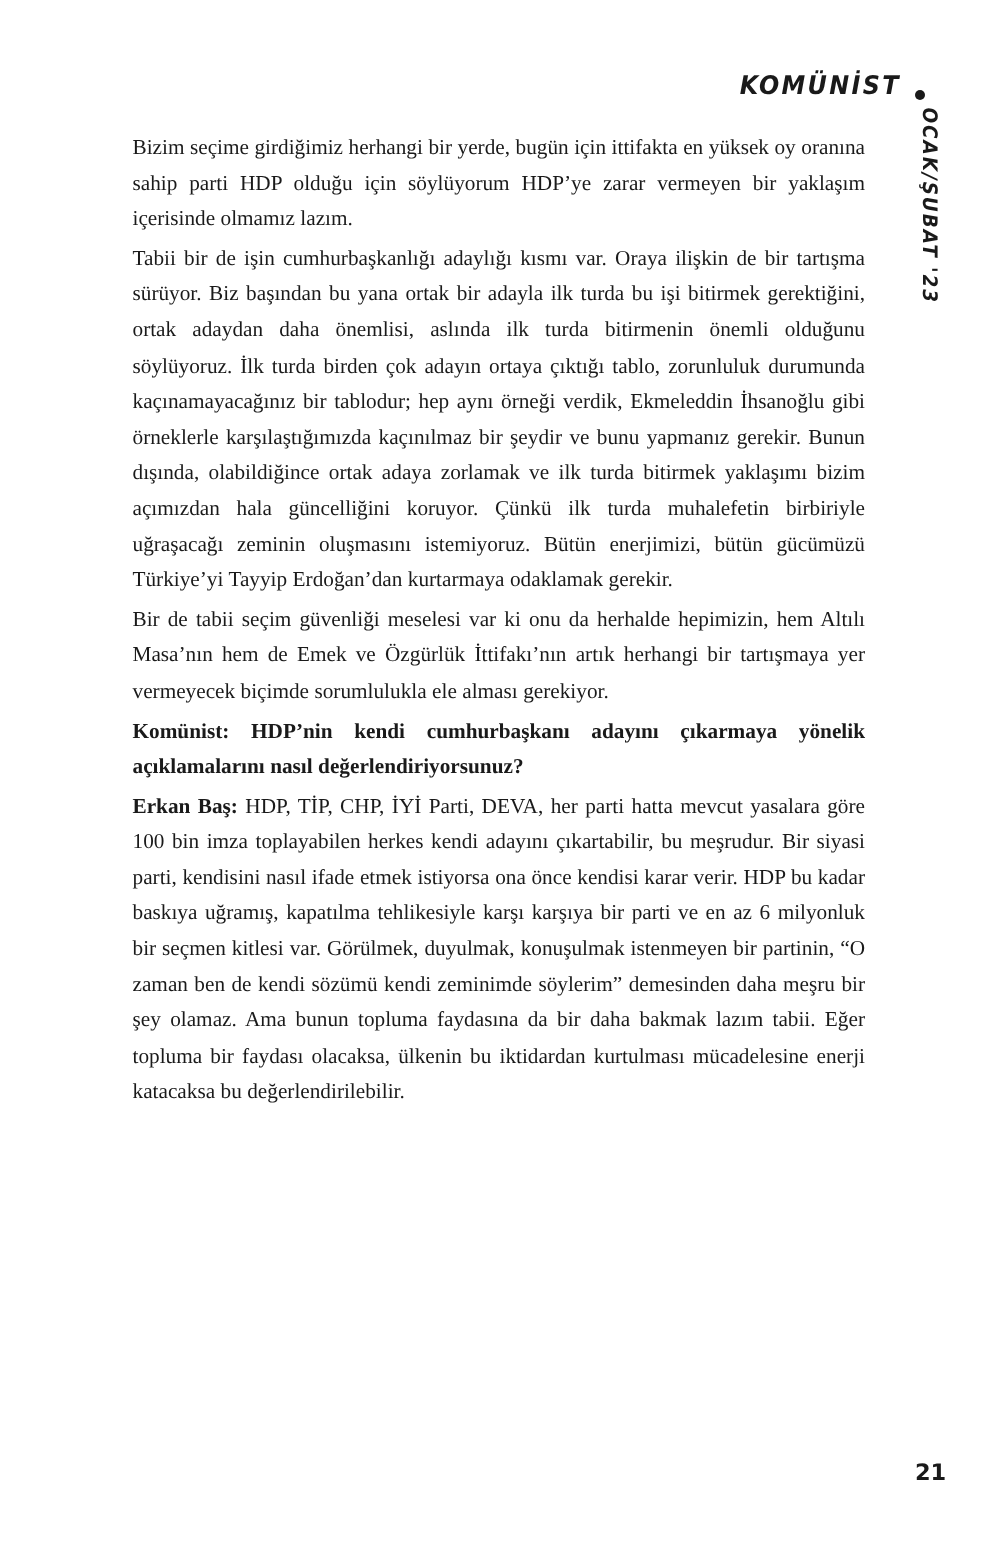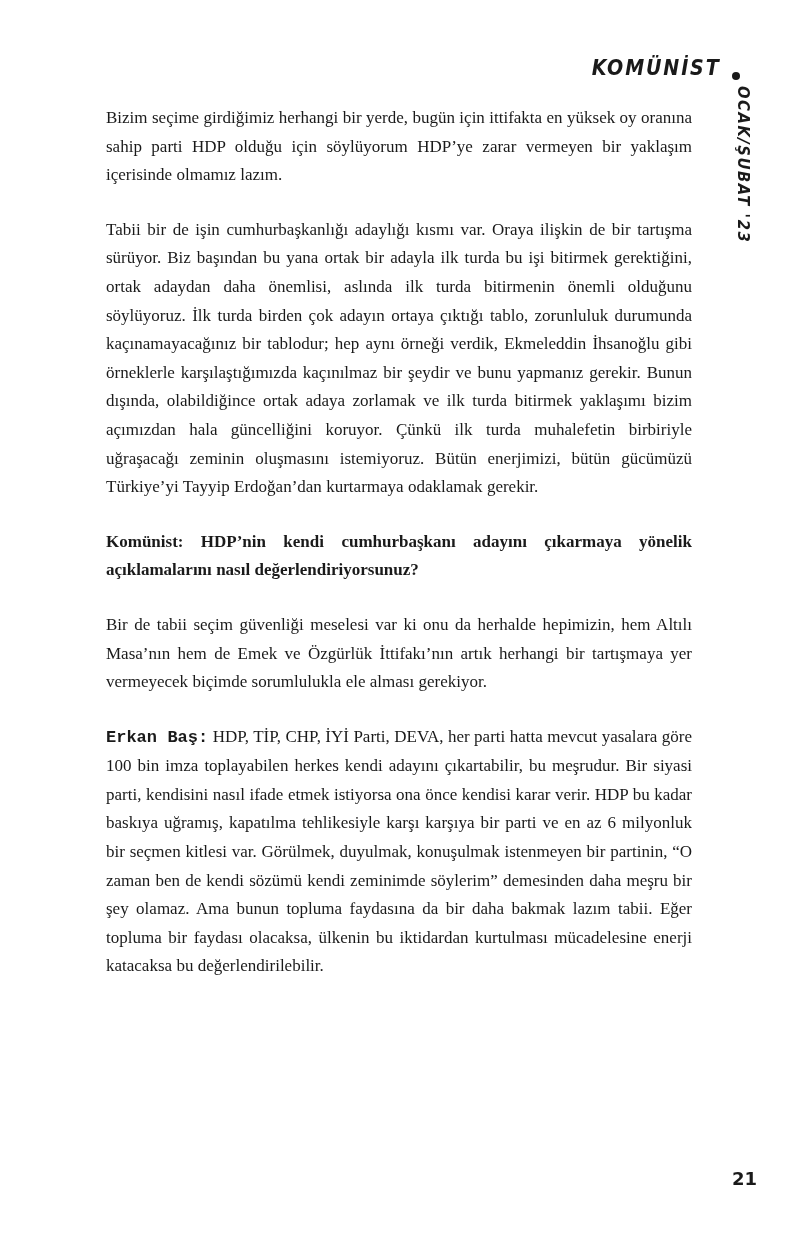--- a/index.html
+++ b/index.html
@@ -85,32 +85,31 @@
   p.para {
     margin: 0;
     font-size: 17px;
     line-height: 28.6px;
     text-align: justify;
     text-justify: inter-word;
     hyphens: none;
     word-spacing: 0.1px;
   }
   p.para + p.para {
-    margin-top: 26px;
+    margin-top: 3px;
   }
   p.para.last-line-left {
     text-align-last: left;
   }
   p.q {
     font-weight: 700;
     text-align-last: left;
   }
   .speaker {
     font-weight: 700;
-    font-family: Liberation Mono, monospace;
   }
 
   
   .folio {
     position: absolute;
     right: 41px;
     bottom: 52px;
     font-family: "DejaVu Sans", "Liberation Sans", sans-serif;
     font-weight: 700;
     font-size: 18px;
@@ -130,22 +129,22 @@
 
   <div class="issue-tab">
     <span class="issue-tab-text">OCAK/ŞUBAT '23</span>
   </div>
 
   <div class="column">
     <p class="para last-line-left">Bizim seçime girdiğimiz herhangi bir yerde, bugün için ittifakta en yüksek oy oranına sahip parti HDP olduğu için söylüyorum HDP’ye zarar vermeyen bir yaklaşım içerisinde olmamız lazım.</p>
 
     <p class="para last-line-left">Tabii bir de işin cumhurbaşkanlığı adaylığı kısmı var. Oraya ilişkin de bir tartışma sürüyor. Biz başından bu yana ortak bir adayla ilk turda bu işi bitirmek gerektiğini, ortak adaydan daha önemlisi, aslında ilk turda bitirmenin önemli olduğunu söylüyoruz. İlk turda birden çok adayın ortaya çıktığı tablo, zorunluluk durumunda kaçınamayacağınız bir tablodur; hep aynı örneği verdik, Ekmeleddin İhsanoğlu gibi örneklerle karşılaştığımızda kaçınılmaz bir şeydir ve bunu yapmanız gerekir. Bunun dışında, olabildiğince ortak adaya zorlamak ve ilk turda bitirmek yaklaşımı bizim açımızdan hala güncelliğini koruyor. Çünkü ilk turda muhalefetin birbiriyle uğraşacağı zeminin oluşmasını istemiyoruz. Bütün enerjimizi, bütün gücümüzü Türkiye’yi Tayyip Erdoğan’dan kurtarmaya odaklamak gerekir.</p>
 
+    <p class="para last-line-left">Bir de tabii seçim güvenliği meselesi var ki onu da herhalde hepimizin, hem Altılı Masa’nın hem de Emek ve Özgürlük İttifakı’nın artık herhangi bir tartışmaya yer vermeyecek biçimde sorumlulukla ele alması gerekiyor.</p>
+
     <p class="para q">Komünist: HDP’nin kendi cumhurbaşkanı adayını çıkarmaya yönelik açıklamalarını nasıl değerlendiriyorsunuz?</p>
-
-    <p class="para last-line-left">Bir de tabii seçim güvenliği meselesi var ki onu da herhalde hepimizin, hem Altılı Masa’nın hem de Emek ve Özgürlük İttifakı’nın artık herhangi bir tartışmaya yer vermeyecek biçimde sorumlulukla ele alması gerekiyor.</p>
 
     <p class="para last-line-left"><span class="speaker">Erkan Baş:</span><span> HDP, TİP, CHP, İYİ Parti, DEVA, her parti hatta mevcut yasalara göre 100 bin imza toplayabilen herkes kendi adayını çıkartabilir, bu meşrudur. Bir siyasi parti, kendisini nasıl ifade etmek istiyorsa ona önce kendisi karar verir. HDP bu kadar baskıya uğramış, kapatılma tehlikesiyle karşı karşıya bir parti ve en az 6 milyonluk bir seçmen kitlesi var. Görülmek, duyulmak, konuşulmak istenmeyen bir partinin, “O zaman ben de kendi sözümü kendi zeminimde söylerim” demesinden daha meşru bir şey olamaz. Ama bunun topluma faydasına da bir daha bakmak lazım tabii. Eğer topluma bir faydası olacaksa, ülkenin bu iktidardan kurtulması mücadelesine enerji katacaksa bu değerlendirilebilir.</span></p>
   </div>
 
   <div class="folio">21</div>
 
 </div>
 
 </body></html>

